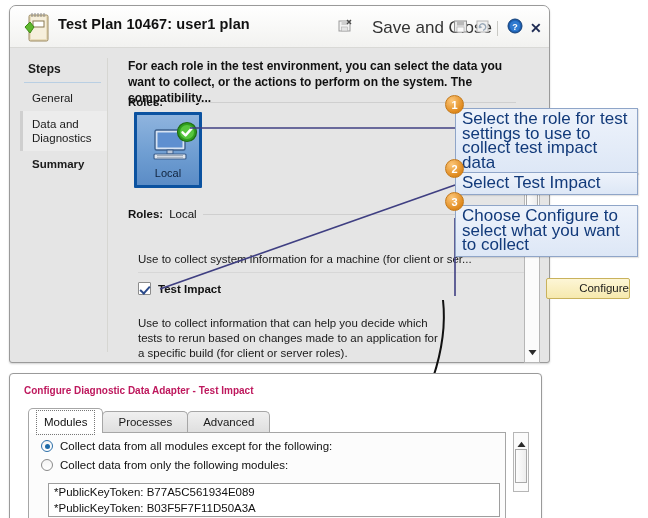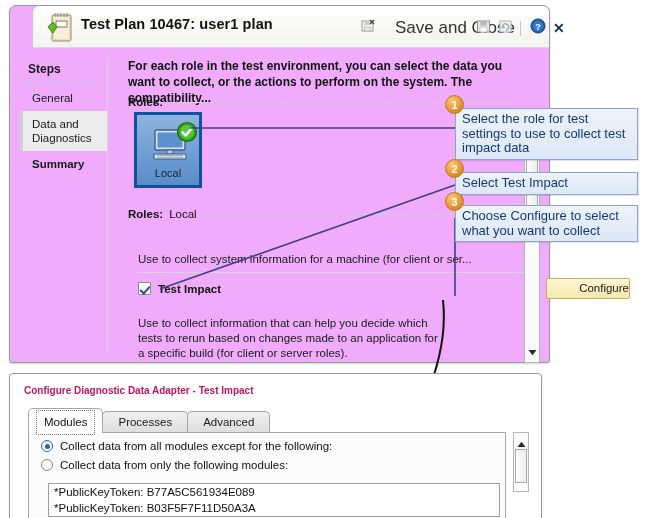--- a/index.html
+++ b/index.html
@@ -8,25 +8,24 @@
     width: 648px; height: 518px;
     background: #ffffff;
     font-family: "Liberation Sans", sans-serif;
     overflow: hidden;
   }
   #root { position: relative; width: 648px; height: 518px; background: #fff; }
 
   
   .win {
     position: absolute; left: 9px; top: 5px; width: 541px; height: 358px;
-    background: #f0abfc;
+    background: #e5e5e5;
     border: 1px solid #9a9a9a;
     border-radius: 7px 7px 3px 3px;
     box-shadow: 0 1px 2px rgba(0,0,0,0.18);
-    padding-left: 23px;
   }
   .win-titlebar {
     position: relative; height: 42px;
     background: linear-gradient(#ffffff, #f2f2f0);
     border-radius: 6px 6px 0 0;
     border-bottom: 1px solid #d9d9d6;
   }
   .plan-icon { position: absolute; left: 12px; top: 6px; width: 30px; height: 32px; }
   .win-title {
     position: absolute; left: 48px; top: 10px;
@@ -133,21 +132,21 @@
     background: linear-gradient(90deg,#fdfdfd,#ededed);
     border: 1px solid #a9a9a9;
   }
   .vscroll .arrow { position: absolute; left: 0; bottom: 2px; width: 14px; text-align: center; }
 
   
   .callout { position: absolute; }
   .callout .bubble {
     background: linear-gradient(#eef3fb, #dde7f6);
     border: 1px solid #8fa5c8;
-    color: #123a7a; font-size: 13px; line-height: 14.5px;
+    color: #123a7a; font-size: 17px; line-height: 14.5px;
     padding: 3px 6px;
     box-shadow: 1px 1px 1px rgba(0,0,0,0.10);
   }
   .callout .num {
     position: absolute; left: -10px; top: -13px;
     width: 19px; height: 19px; border-radius: 50%;
     background: radial-gradient(circle at 35% 28%, #fcc77a, #e08a1e 70%, #c2760f);
     border: 1px solid #c4791a;
     color: #fff; font-size: 11px; font-weight: bold;
     text-align: center; line-height: 18px;

